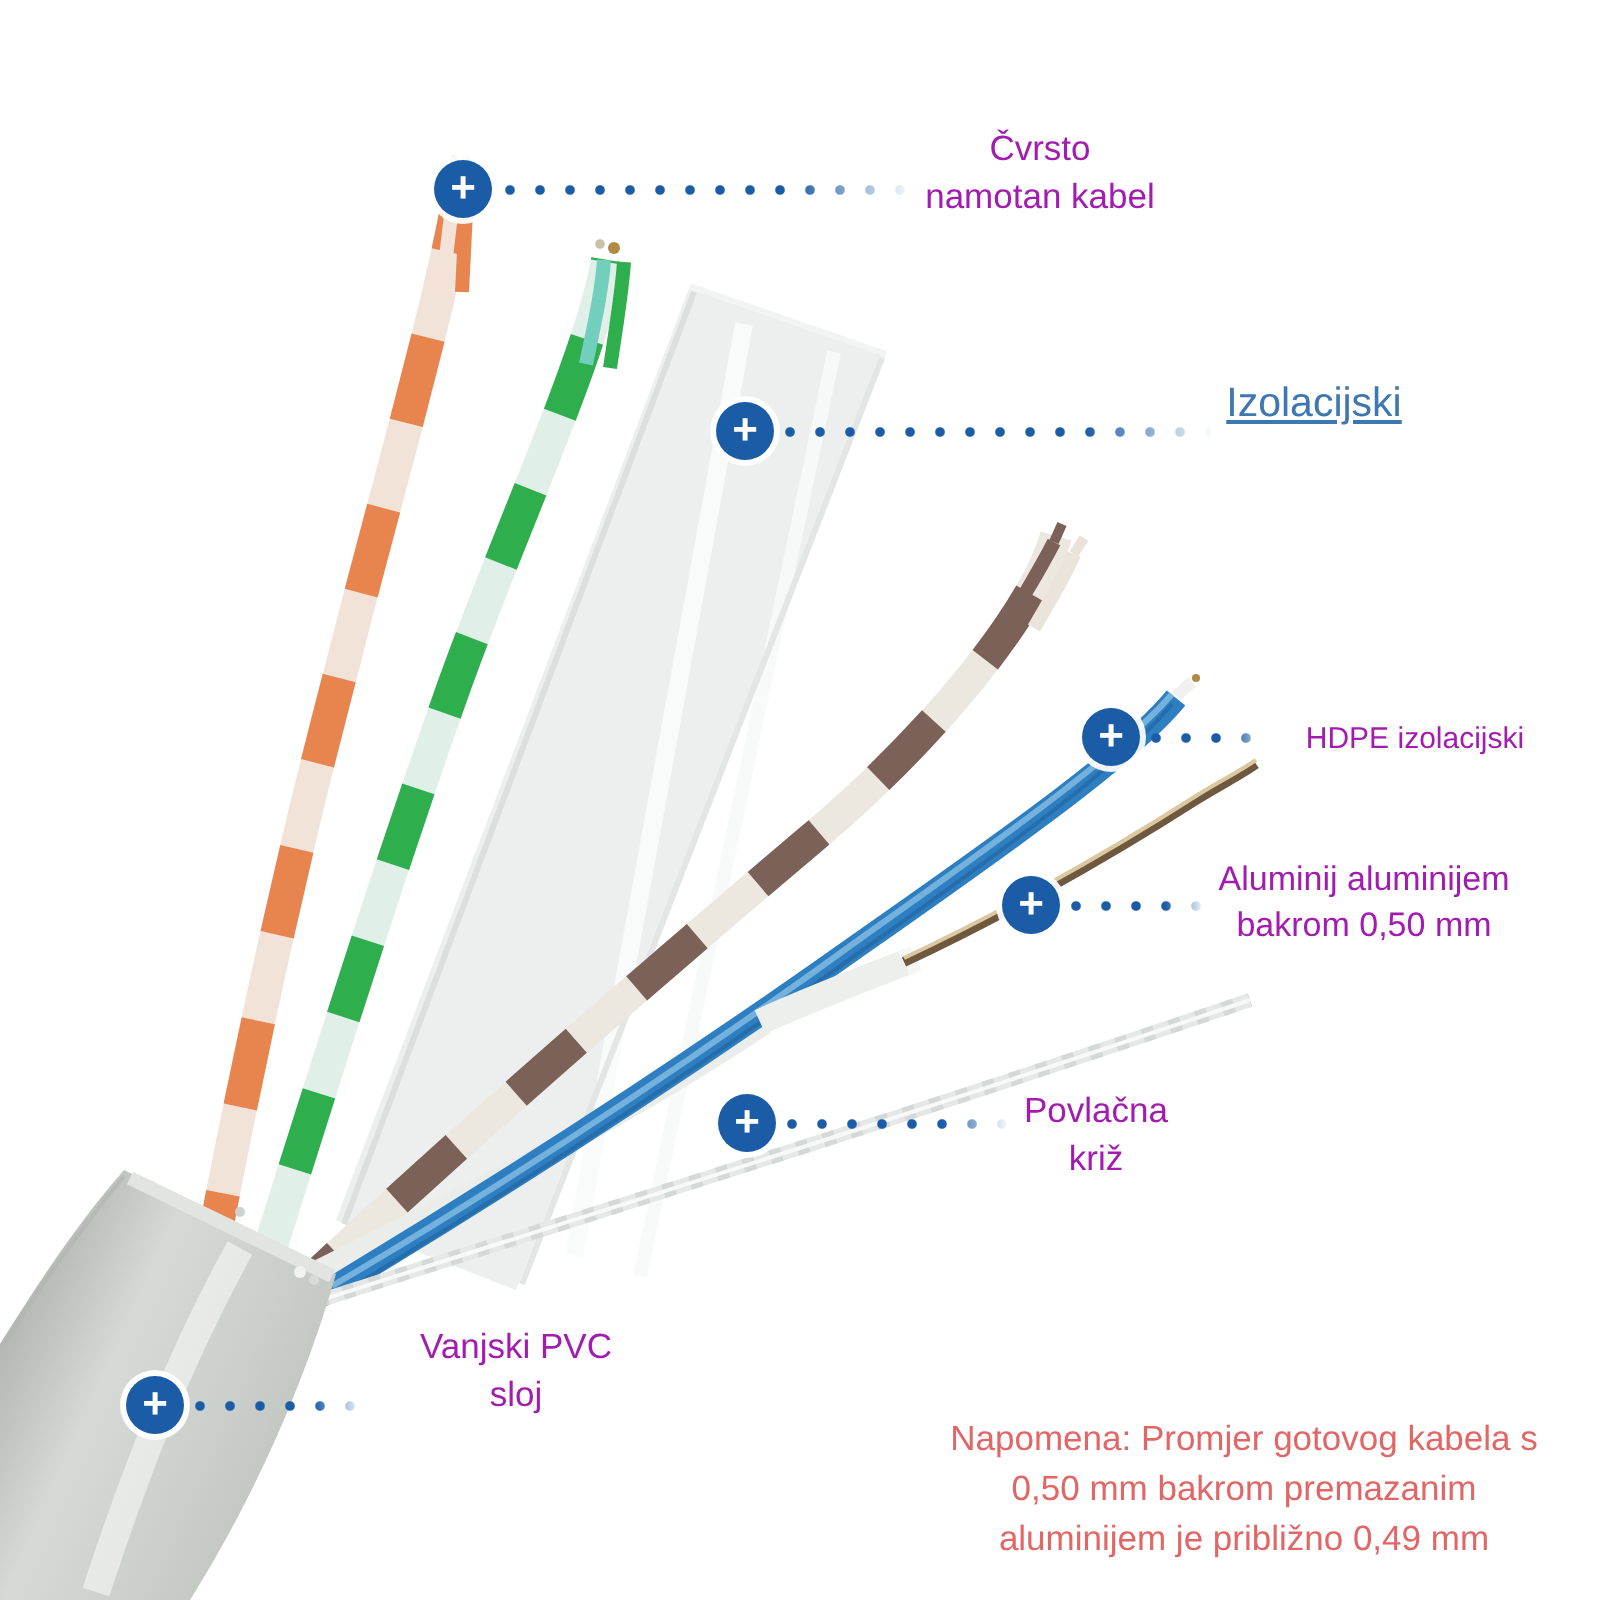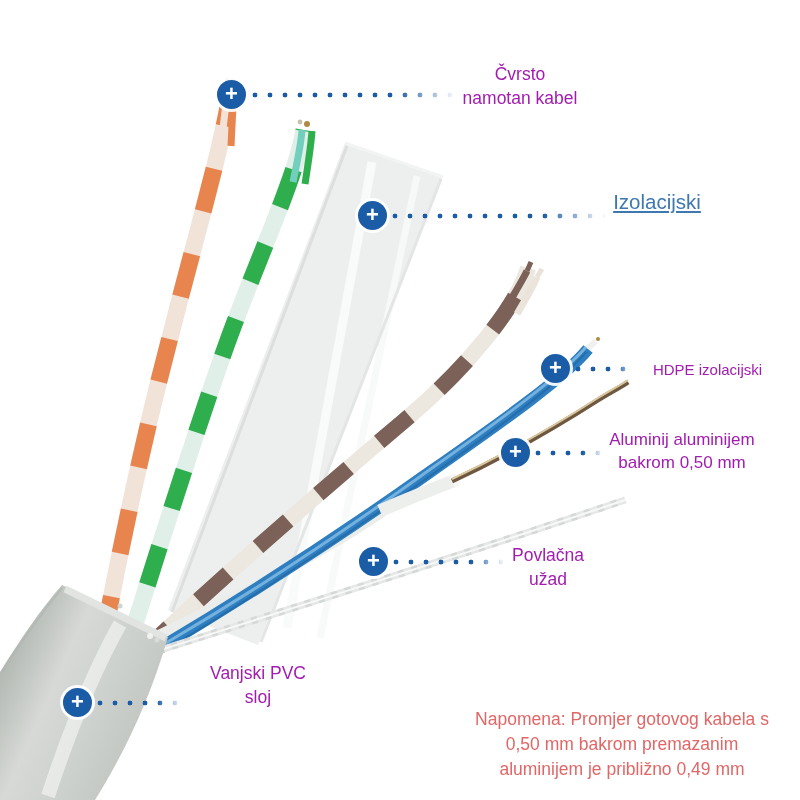--- a/index.html
+++ b/index.html
@@ -155,21 +155,21 @@
     <div>Aluminij aluminijem</div>
     <div>bakrom 0,50 mm</div>
   </div>
 
   <div class="marker" style="left:359px;top:547px;">
       <span>+</span>
     </div>
   <div class="dots" style="left:393px;top:559px;width:112px;"></div>
   <div class="callout-label" style="left:488px;top:544px;width:120px;">
     <div>Povlačna</div>
-    <div>užad</div>
+    <div>križ</div>
   </div>
 
   <div class="marker" style="left:63px;top:688px;">
       <span>+</span>
     </div>
   <div class="dots" style="left:97px;top:700px;width:85px;"></div>
   <div class="callout-label" style="left:188px;top:662px;width:140px;">
     <div>Vanjski PVC</div>
     <div>sloj</div>
   </div>

